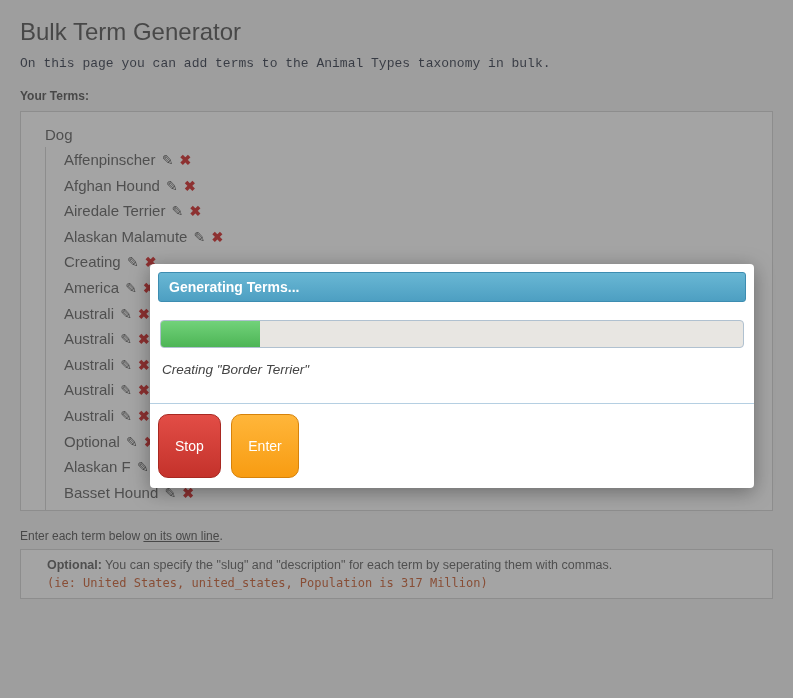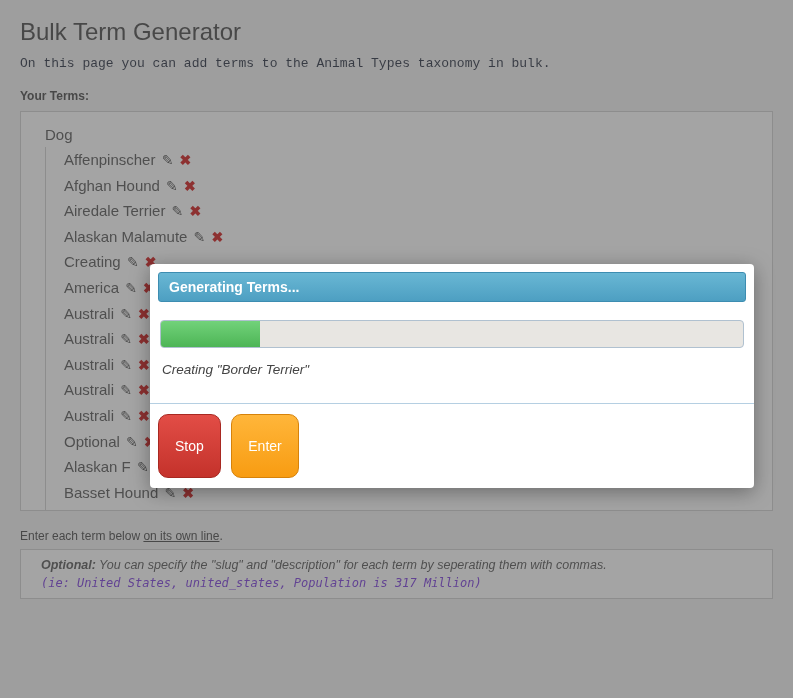--- a/index.html
+++ b/index.html
@@ -67,29 +67,28 @@
   .icon-edit { color: #333; }
   .icon-del { color: #cc0000; font-weight: bold; }
   .sub {
     font-size: 12px;
     margin: 18px 0 6px;
   }
   .sub .underline { text-decoration: underline; }
   .hint-box {
     border: 1px solid #ccc;
     background: #fff;
-    padding: 8px 20px;
+    padding: 8px 26px;
     font-size: 12.5px;
     color: #444;
-    font-style: italic;
   }
   .hint-box .mono {
     font-family: Menlo, Consolas, monospace;
     font-size: 12px;
-    color: #6d28d9;
+    color: #c2410c;
     display: block;
     margin-top: 4px;
   }
 
   
   .overlay {
     position: absolute;
     inset: 0;
     background: rgba(90,90,90,0.55);
   }

